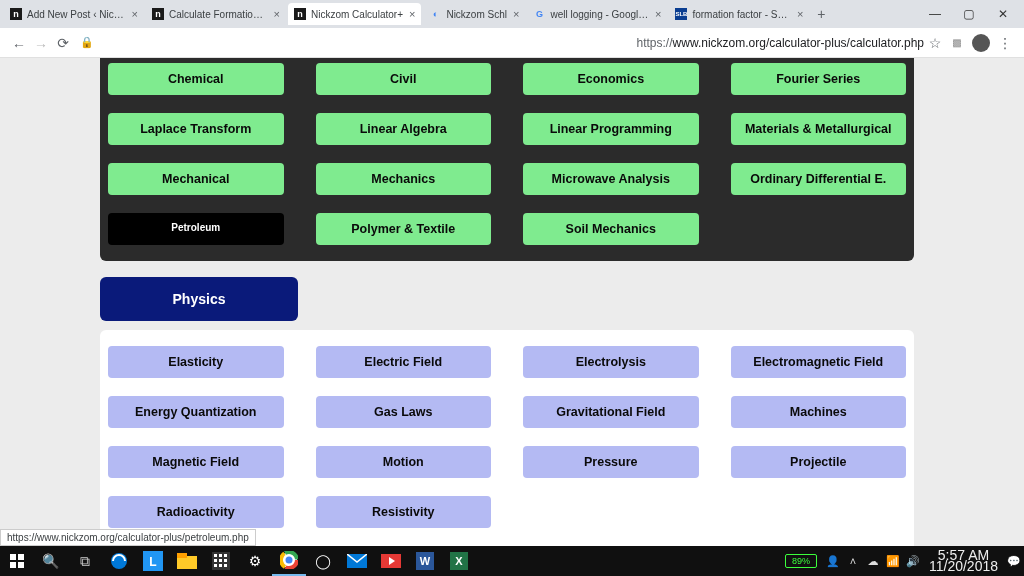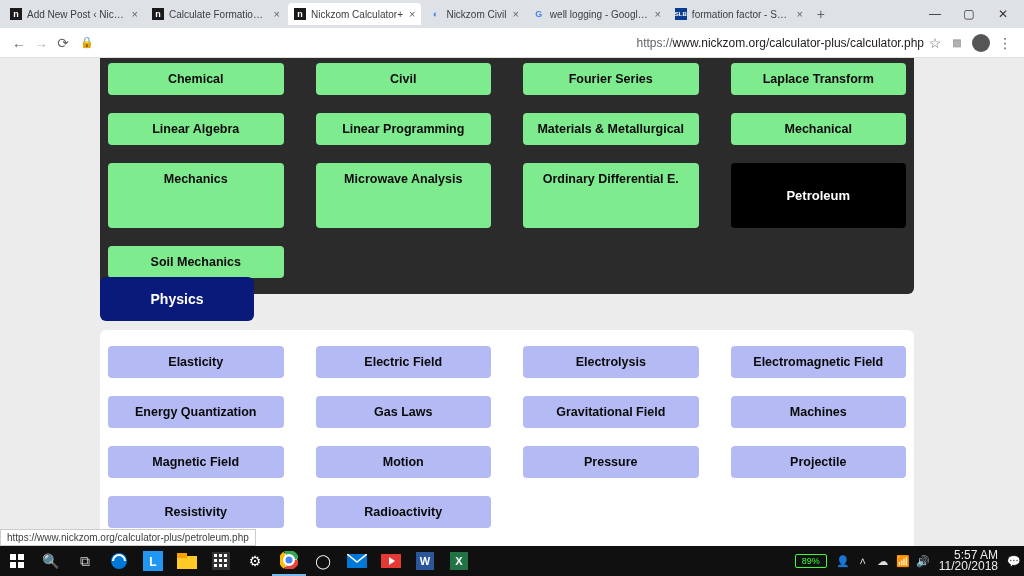--- a/index.html
+++ b/index.html
@@ -26,38 +26,38 @@
   .url .proto { color:#5f6368; }
   .addricon { width:22px; text-align:center; color:#5f6368; font-size:14px; cursor:pointer; }
   .avatar { width:18px; height:18px; border-radius:50%; background:#555; margin:0 4px; }
 
   
   .viewport { position:absolute; top:58px; left:0; right:0; bottom:30px; background:#ececec; overflow:hidden; }
 
   .dark-panel { position:absolute; left:100px; right:110px; top:-5px; background:#2b2b2b; border-radius:0 0 6px 6px; padding:10px 8px 16px 8px; }
   .grid4 { display:grid; grid-template-columns:repeat(4,1fr); gap:18px 32px; }
   .btn-green { background:#7feb8f; color:#0a0a0a; font-weight:700; font-size:12.5px; text-align:center; padding:9px 4px; border-radius:4px; cursor:pointer; }
-  .btn-black { background:#000; color:#fff; font-weight:700; font-size:13px; text-align:center; padding:25px 4px; border-radius:4px; cursor:pointer; }
-
-  .section-title { position:absolute; left:100px; top:219px; width:154px; background:#0a1a7a; color:#fff; font-weight:700; font-size:14px; text-align:center; padding:14px 0; border-radius:6px; }
+  .btn-black { background:#000; color:#fff; font-weight:700; font-size:10px; text-align:center; padding:9px 4px; border-radius:4px; cursor:pointer; }
+
+  .section-title { position:absolute; left:100px; top:219px; width:198px; background:#0a1a7a; color:#fff; font-weight:700; font-size:14px; text-align:center; padding:14px 0; border-radius:6px; }
 
   .white-panel { position:absolute; left:100px; right:110px; top:272px; bottom:-20px; background:#fff; border-radius:6px 6px 0 0; padding:16px 8px; }
   .btn-purple { background:#b4baf3; color:#0a0a0a; font-weight:700; font-size:12.5px; text-align:center; padding:9px 4px; border-radius:4px; cursor:pointer; }
 
   .statusurl { position:absolute; left:0; bottom:0; background:#fff; border:1px solid #ccc; font-size:10px; padding:2px 6px; color:#3c4043; }
 
   
   .taskbar { position:absolute; left:0; right:0; bottom:0; height:30px; background:#101010; display:flex; align-items:center; color:#fff; font-size:10px; }
   .tb-item { width:34px; height:30px; display:flex; align-items:center; justify-content:center; font-size:14px; cursor:pointer; }
   .tb-app { width:34px; height:30px; display:flex; align-items:center; justify-content:center; cursor:pointer; }
   .tb-app svg { display:block; }
   .tb-spacer { flex:1; }
   .tb-battery { border:1px solid #3cff3c; color:#3cff3c; font-size:9px; padding:1px 6px; margin-right:6px; border-radius:2px; }
   .tb-sys { width:20px; text-align:center; font-size:11px; color:#ddd; cursor:pointer; }
-  .tb-clock { text-align:right; line-height:11px; font-size:12px; padding:0 6px; color:#eee; }
+  .tb-clock { text-align:center; line-height:11px; font-size:14px; padding:0 6px; color:#eee; }
 </style>
 </head>
 <body>
 
 <div class="tabstrip">
   <div class="tab">
     <span class="favicon fav-dark">n</span>
     <span class="label">Add New Post ‹ Nickzo…</span>
     <span class="close">×</span>
   </div>
@@ -66,21 +66,21 @@
     <span class="label">Calculate Formation Fa…</span>
     <span class="close">×</span>
   </div>
   <div class="tab active">
     <span class="favicon fav-dark">n</span>
     <span class="label">Nickzom Calculator+</span>
     <span class="close">×</span>
   </div>
   <div class="tab">
     <span class="favicon fav-blue">◐</span>
-    <span class="label">Nickzom Civil</span>
+    <span class="label">Nickzom Schl</span>
     <span class="close">×</span>
   </div>
   <div class="tab">
     <span class="favicon" style="color:#4285f4;font-weight:bold">G</span>
     <span class="label">well logging - Google S</span>
     <span class="close">×</span>
   </div>
   <div class="tab">
     <span class="favicon" style="background:#0a3d91;color:#fff;font-size:6px">SLB</span>
     <span class="label">formation factor - Schl…</span>
@@ -107,30 +107,32 @@
   <span class="avatar"></span>
   <span class="addricon">⋮</span>
 </div>
 
 <div class="viewport">
 
   <div class="dark-panel">
     <div class="grid4" id="eng-grid">
         <div class="btn-green">Chemical</div>
         <div class="btn-green">Civil</div>
+        <div class="btn-green">Economics</div>
         <div class="btn-green">Fourier Series</div>
         <div class="btn-green">Laplace Transform</div>
         <div class="btn-green">Linear Algebra</div>
         <div class="btn-green">Linear Programming</div>
         <div class="btn-green">Materials &amp; Metallurgical</div>
         <div class="btn-green">Mechanical</div>
         <div class="btn-green">Mechanics</div>
         <div class="btn-green">Microwave Analysis</div>
         <div class="btn-green">Ordinary Differential E.</div>
         <div class="btn-black">Petroleum</div>
+        <div class="btn-green">Polymer &amp; Textile</div>
         <div class="btn-green">Soil Mechanics</div>
         <div style="visibility: hidden;"></div>
       </div>
   </div>
 
   <div class="section-title">Physics</div>
 
   <div class="white-panel">
     <div class="grid4" id="phy-grid">
         <div class="btn-purple">Elasticity</div>
@@ -138,22 +140,22 @@
         <div class="btn-purple">Electrolysis</div>
         <div class="btn-purple">Electromagnetic Field</div>
         <div class="btn-purple">Energy Quantization</div>
         <div class="btn-purple">Gas Laws</div>
         <div class="btn-purple">Gravitational Field</div>
         <div class="btn-purple">Machines</div>
         <div class="btn-purple">Magnetic Field</div>
         <div class="btn-purple">Motion</div>
         <div class="btn-purple">Pressure</div>
         <div class="btn-purple">Projectile</div>
+        <div class="btn-purple">Radioactivity</div>
         <div class="btn-purple">Resistivity</div>
-        <div class="btn-purple">Radioactivity</div>
       </div>
   </div>
 
   <div class="statusurl">https://www.nickzom.org/calculator-plus/petroleum.php</div>
 </div>
 
 <div class="taskbar">
   <div class="tb-item">
     <svg width="14" height="14" viewBox="0 0 14 14">
         <rect x="0" y="0" width="6" height="6" fill="#fff"></rect>

